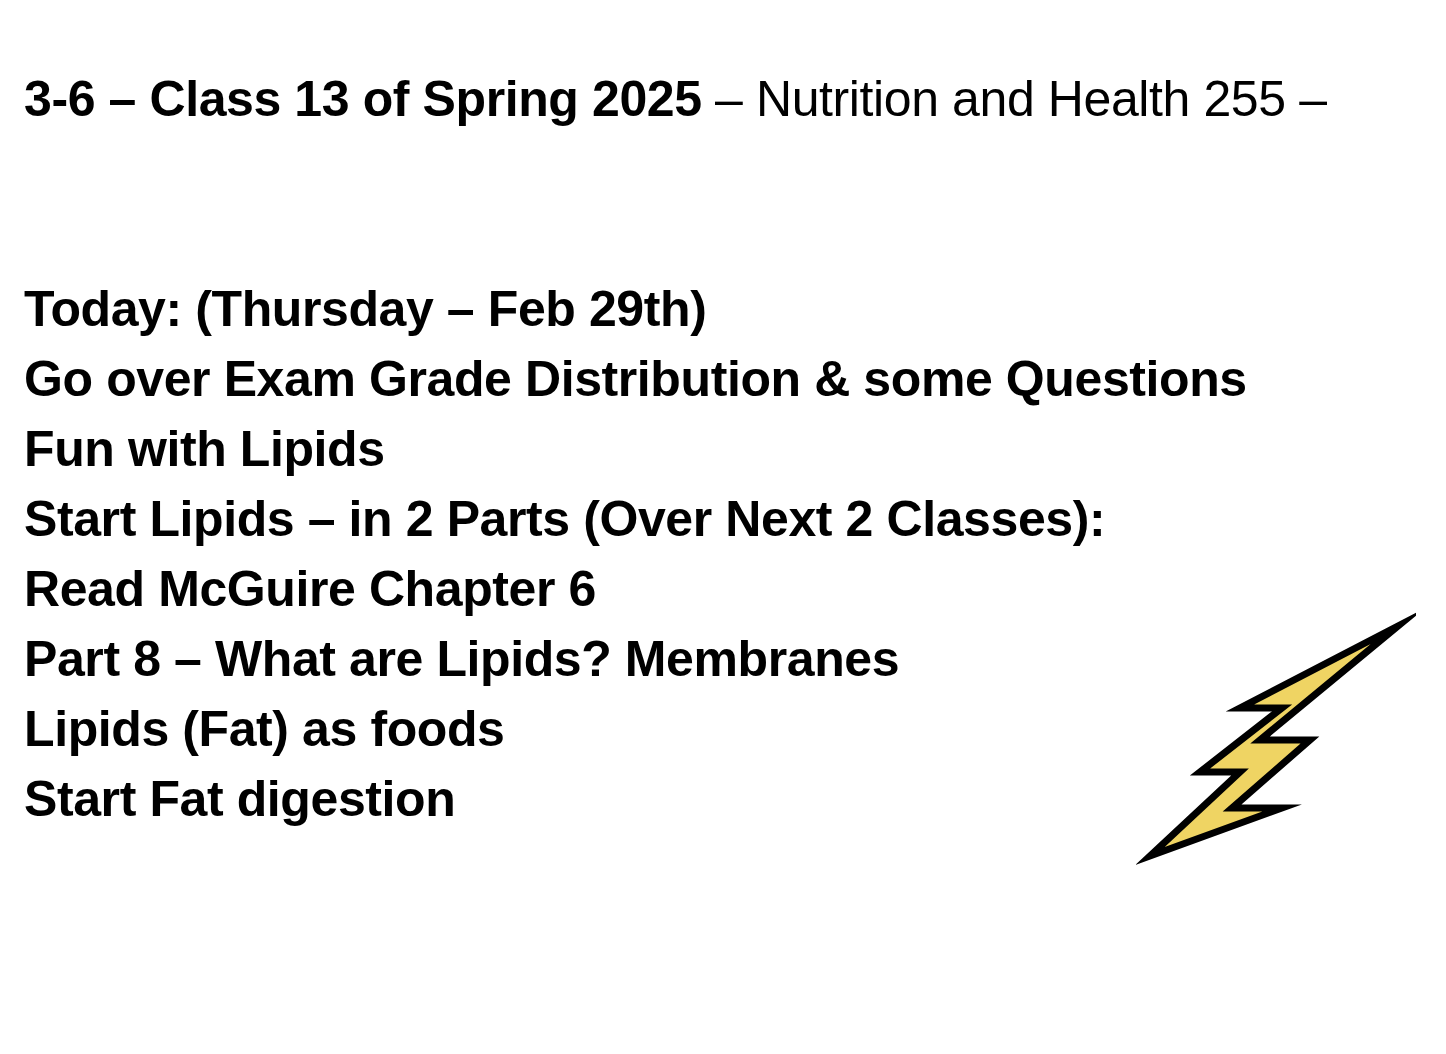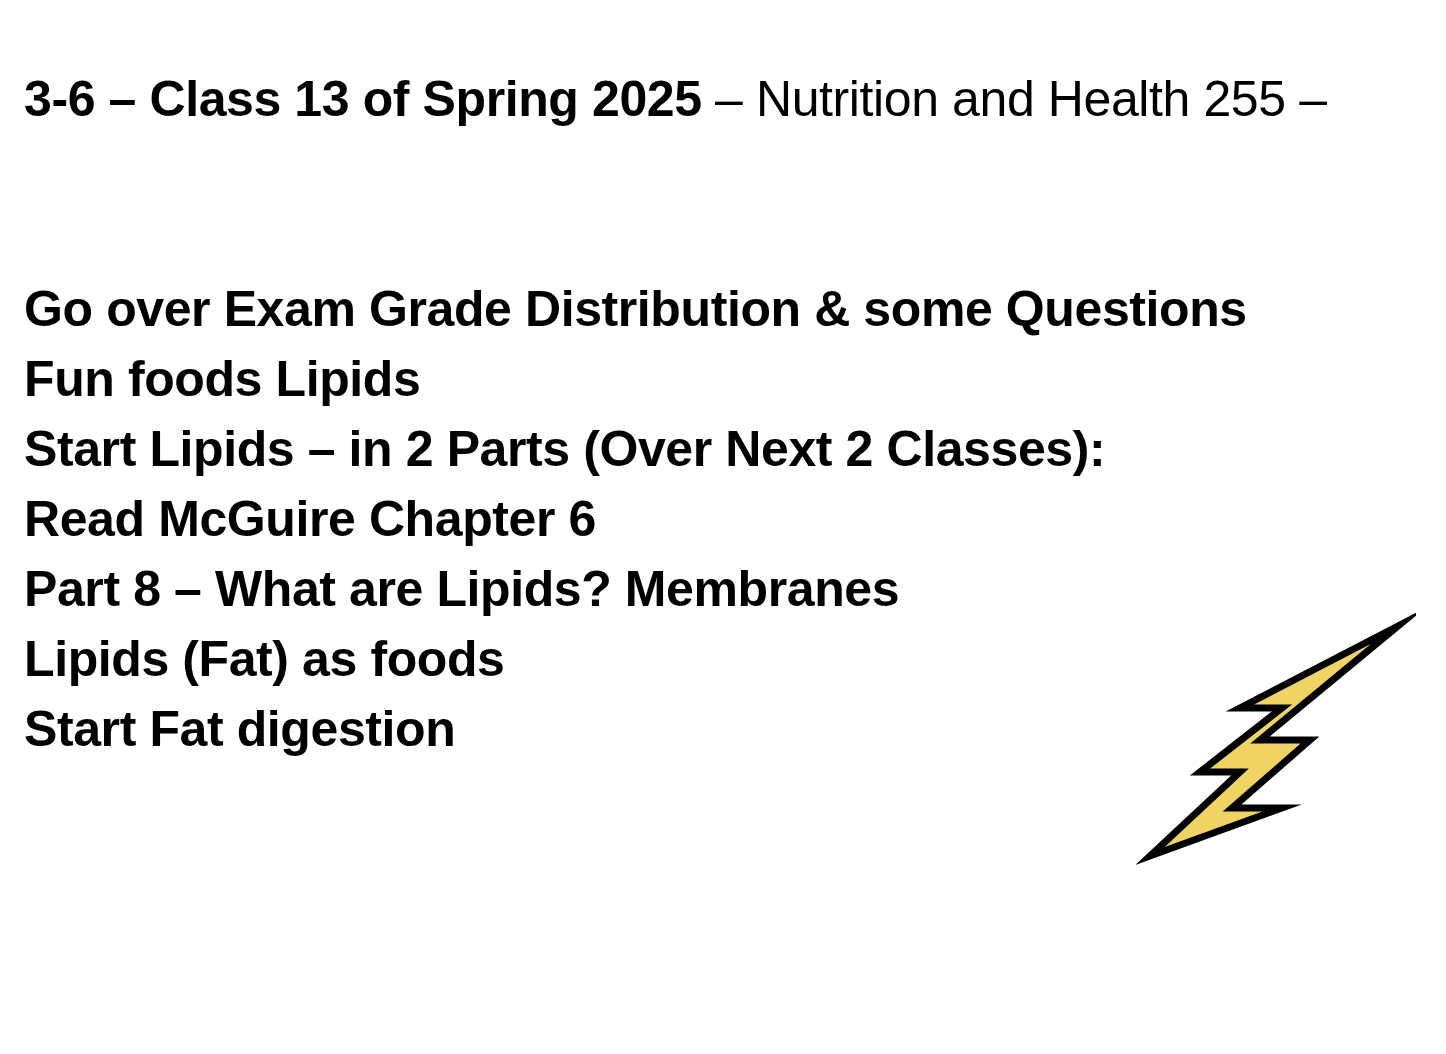--- a/index.html
+++ b/index.html
@@ -67,23 +67,24 @@
 
   <div class="text-block">
 
     <span class="line"><span class="seg bold">3-6 – Class 13 of Spring 2025</span><span class="seg regular"> – Nutrition and Health 255 –</span></span>
 
     <span class="line spacer">&nbsp;</span>
 
 
     <span class="line spacer">&nbsp;</span>
 
+    <span class="line bold">Today: (Thursday – Feb 29th)</span>
 
     <span class="line regular">Go over Exam Grade Distribution &amp; some Questions</span>
-    <span class="line regular">Fun foods Lipids</span>
+    <span class="line regular">Fun with Lipids</span>
     <span class="line regular">Start Lipids – in 2 Parts (Over Next 2 Classes):</span>
     <span class="line regular">Read McGuire Chapter 6</span>
     <span class="line regular">Part 8 – What are Lipids? Membranes</span>
     <span class="line regular">Lipids (Fat) as foods</span>
     <span class="line regular">Start Fat digestion</span>
 
   </div>
 
   <div id="bolt">
     <svg viewBox="0 0 280 256" xmlns="http://www.w3.org/2000/svg">

